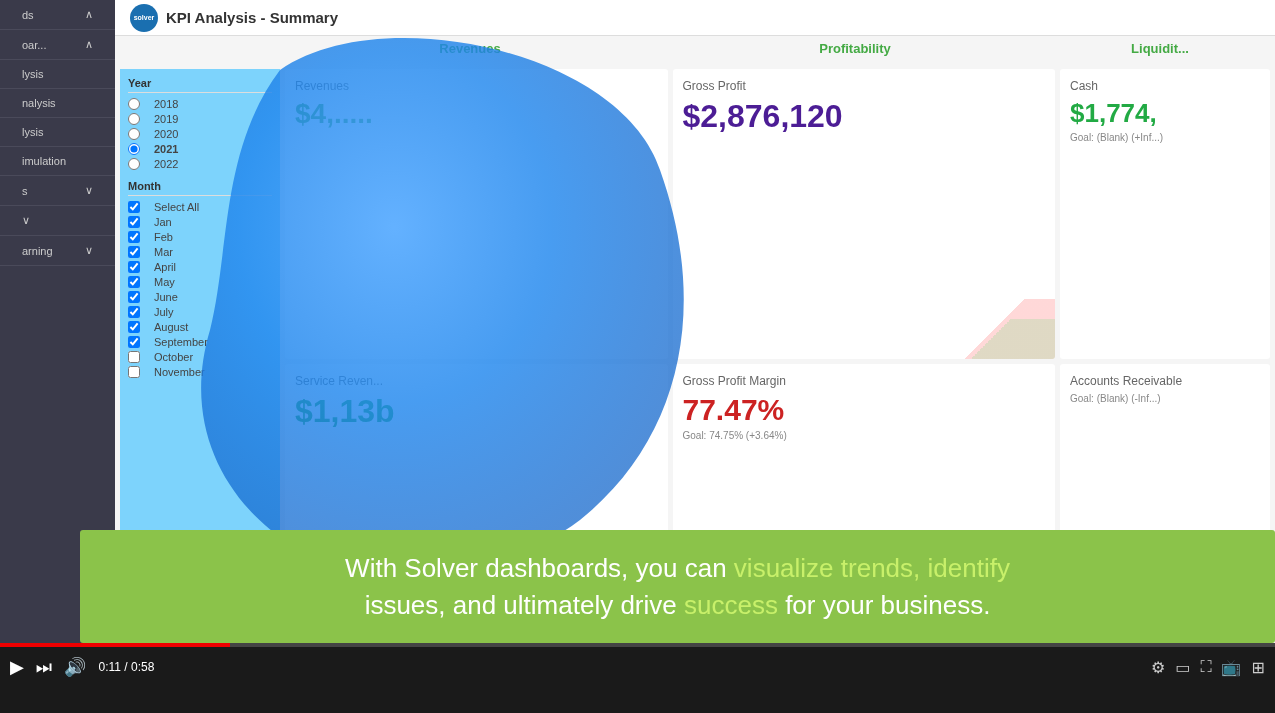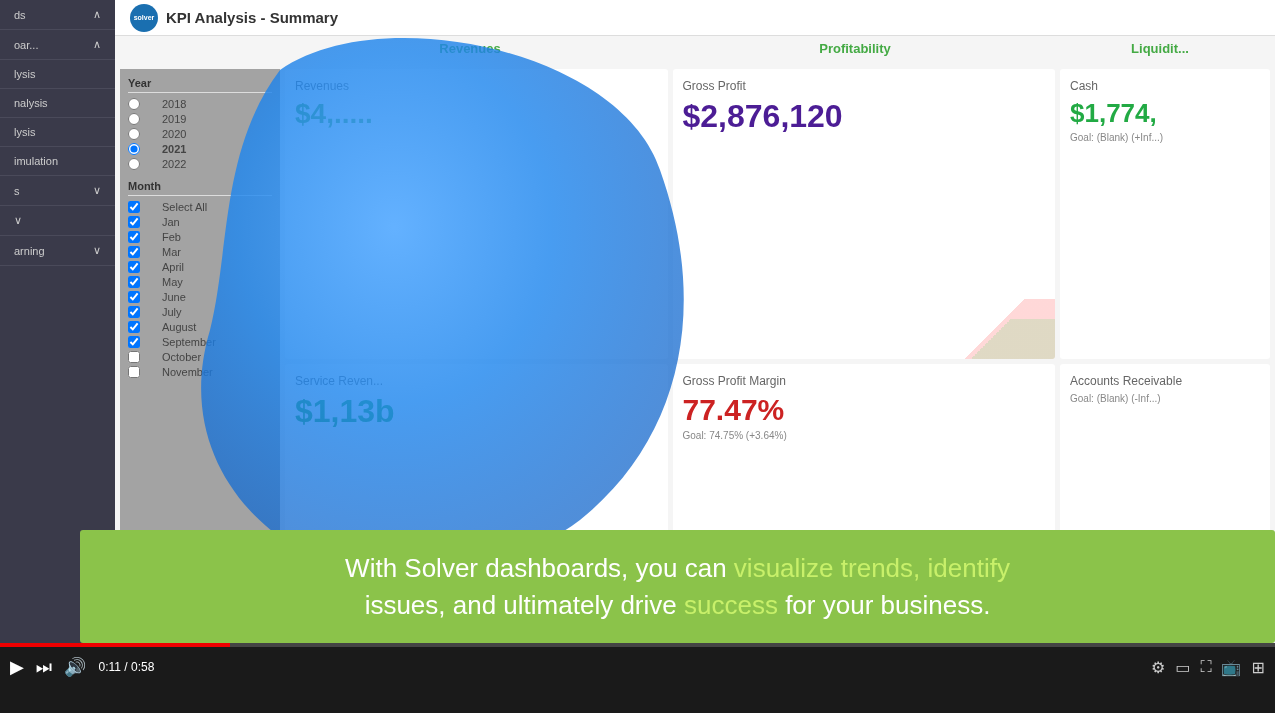--- a/index.html
+++ b/index.html
@@ -26,21 +26,21 @@
     .sidebar {
       position: absolute;
       top: 0; left: 0;
       width: 115px;
       height: 100%;
       background: #3a3a4a;
       z-index: 2;
     }
 
     .sidebar-item {
-      padding: 8px 14px;
+      padding: 8px 22px;
       color: #ccc;
       font-size: 11px;
       border-bottom: 1px solid #4a4a5a;
       display: flex;
       align-items: center;
       justify-content: space-between;
     }
 
     
     .main-content {
@@ -77,39 +77,39 @@
 
     .header-title {
       font-size: 15px;
       font-weight: bold;
       color: #333;
     }
 
     
     .filters-panel {
       width: 160px;
-      background: #a3a3a3;
+      background: #7dd3fc;
       padding: 8px;
       font-size: 11px;
       overflow-y: auto;
       flex-shrink: 0;
     }
 
     .filter-section-title {
       font-weight: bold;
       color: #333;
       margin-bottom: 5px;
       border-bottom: 1px solid #ddd;
       padding-bottom: 3px;
     }
 
     .filter-item {
       display: flex;
       align-items: center;
-      gap: 22px;
+      gap: 14px;
       margin-bottom: 3px;
       color: #444;
     }
 
     .filter-item input[type="radio"],
     .filter-item input[type="checkbox"] {
       width: 12px; height: 12px;
     }
 
     .kpi-card {

